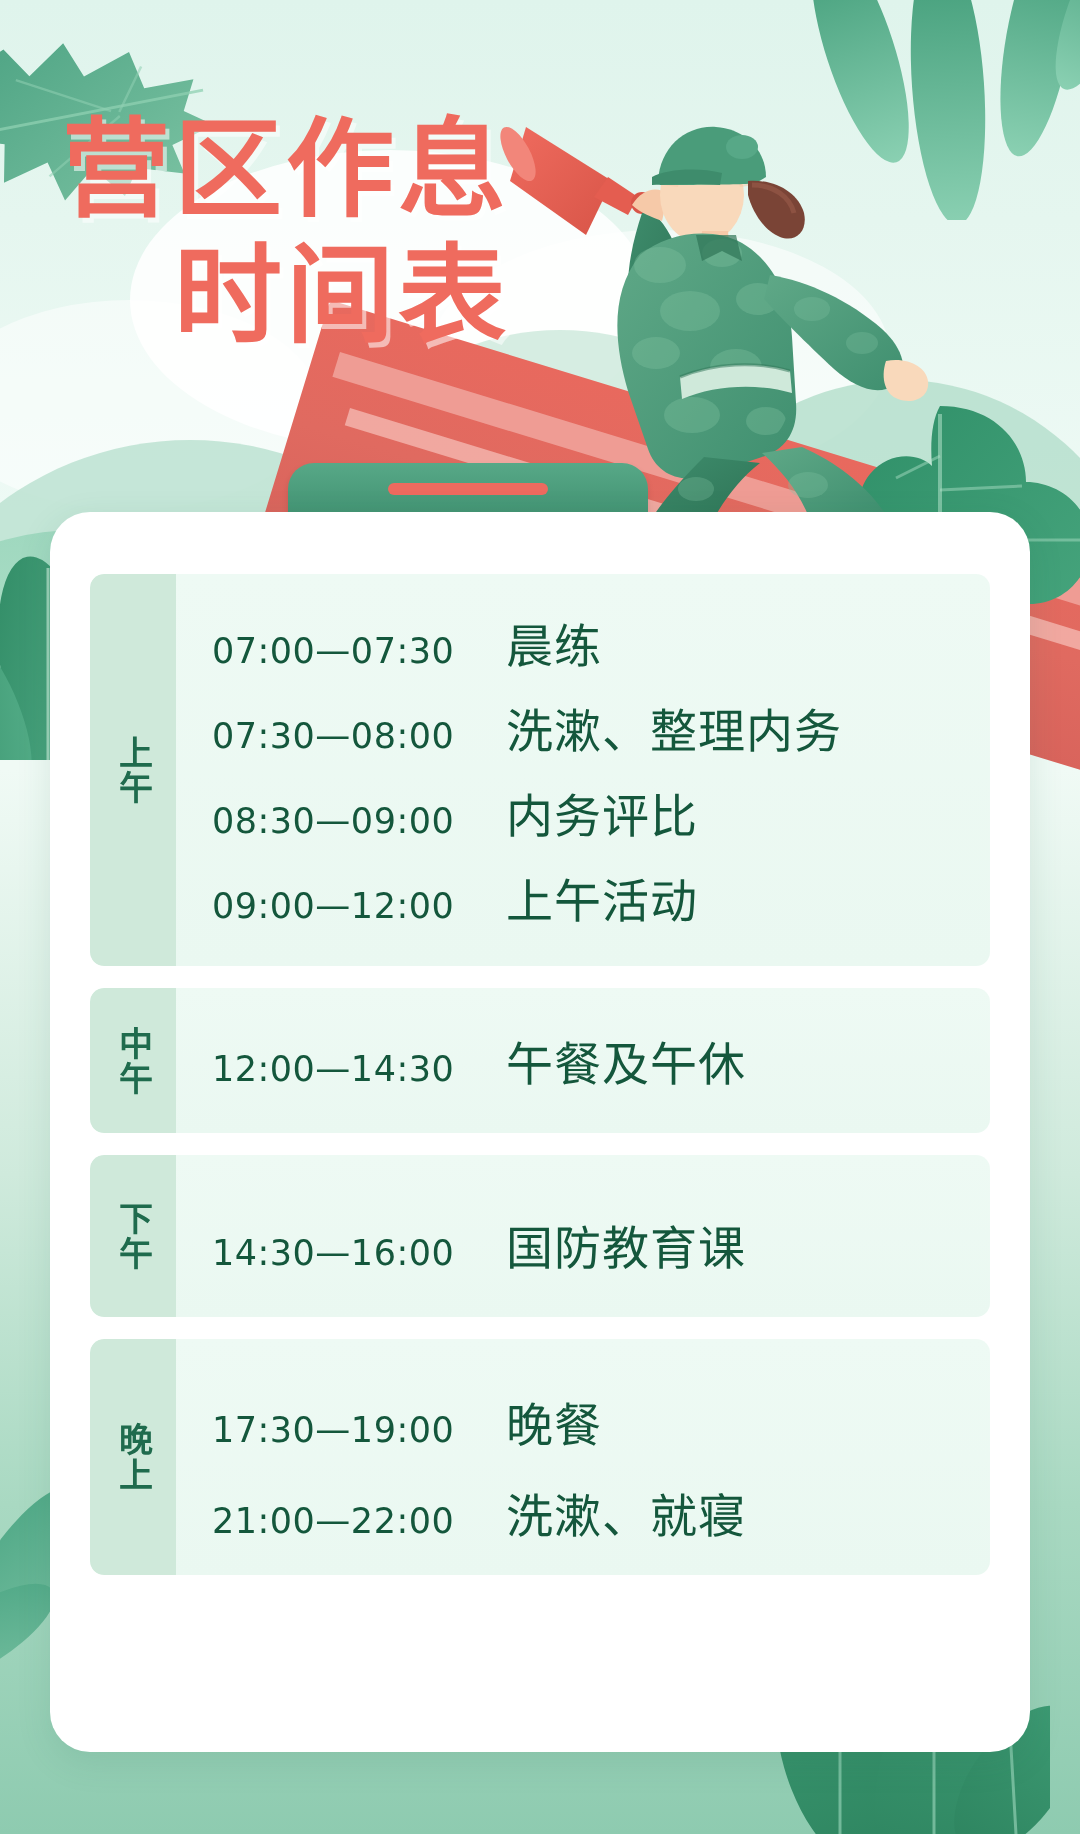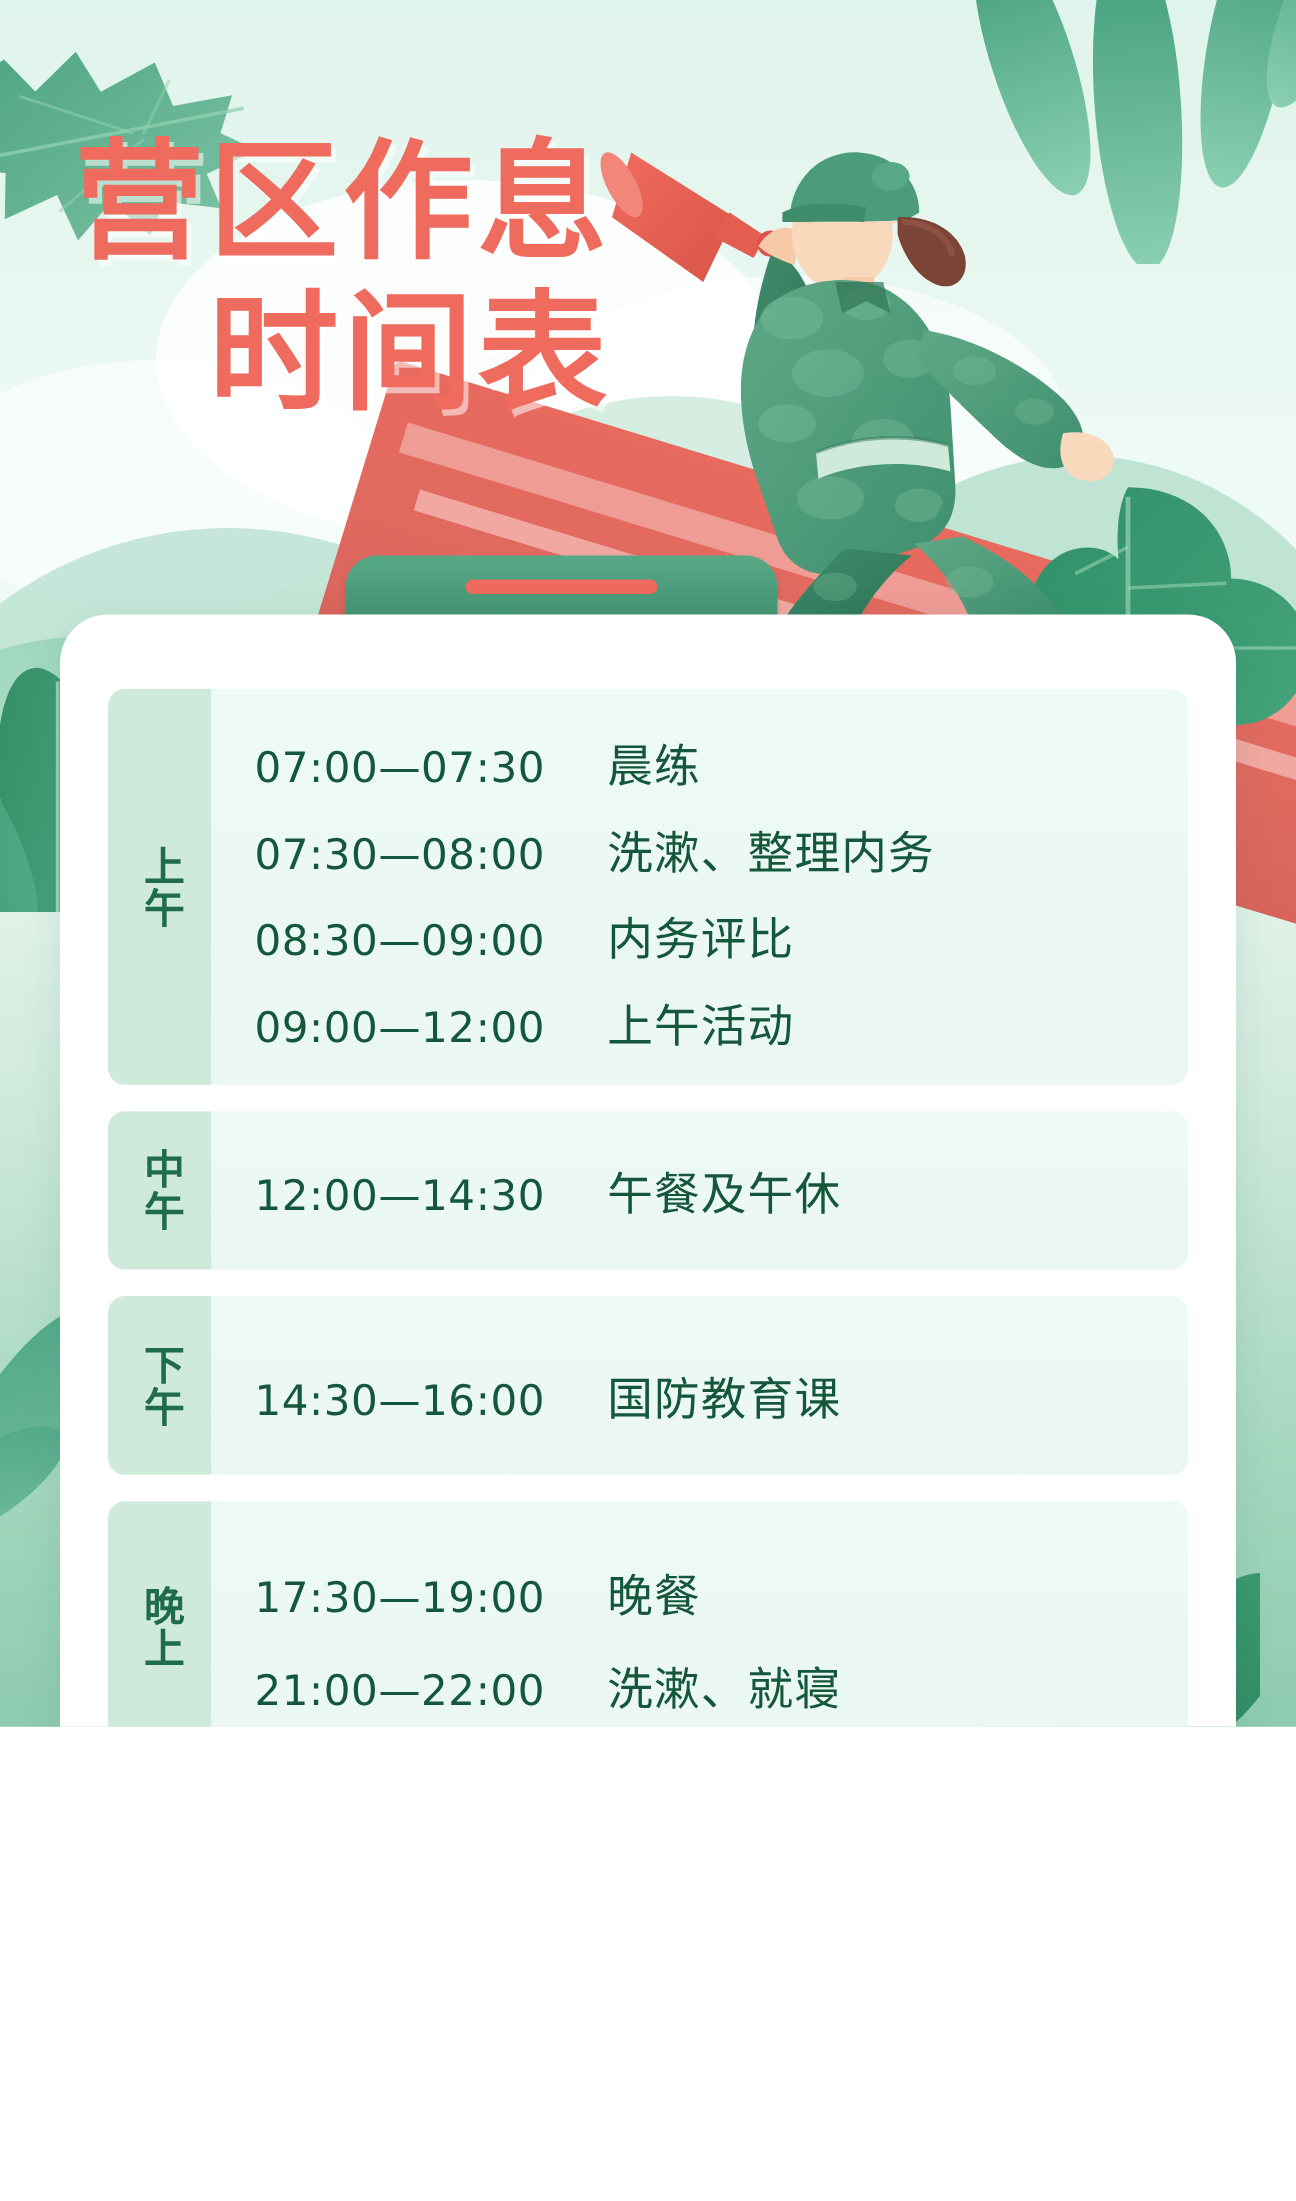--- a/index.html
+++ b/index.html
@@ -9,21 +9,21 @@
     width: 1080px;
     height: 1834px;
     overflow: hidden;
     font-family: "Liberation Sans", "DejaVu Sans", sans-serif;
   }
 
   
   .poster {
     position: relative;
     width: 1080px;
-    height: 1439px;
+    height: 1834px;
     background: linear-gradient(180deg,
                 #dff4ec 0%,
                 #e5f6ef 12%,
                 #eefaf5 28%,
                 #f0faf5 42%,
                 #cfeadc 64%,
                 #a9d9c2 82%,
                 #8ecbb0 100%);
     overflow: hidden;
   }
@@ -197,28 +197,27 @@
     white-space: nowrap;
   }
   .row-time {
     font-family: "DejaVu Sans", "Liberation Sans", sans-serif;
     font-size: 35px;
     color: #14573c;
     letter-spacing: .5px;
     min-width: 268px;
   }
   .row-activity {
-    font-size: 38px;
+    font-size: 47px;
     color: #14573c;
     letter-spacing: 1px;
-    font-family: Liberation Mono, monospace;
-  }
-
-  
-  .section.morning   .rows { gap: 16px; padding-top: 34px; padding-bottom: 24px; }
+  }
+
+  
+  .section.morning   .rows { gap: 16px; padding-top: 34px; padding-bottom: 34px; }
   .section.noon      .rows { gap: 0;    padding-top: 38px; padding-bottom: 38px; }
   .section.afternoon .rows { gap: 22px; padding-top: 55px; padding-bottom: 38px; }
   .section.evening   .rows { gap: 22px; padding-top: 48px; padding-bottom: 28px; }
 </style>
 </head>
 <body>
 
 <div class="poster">
 
   <div class="cloud c1"></div>

